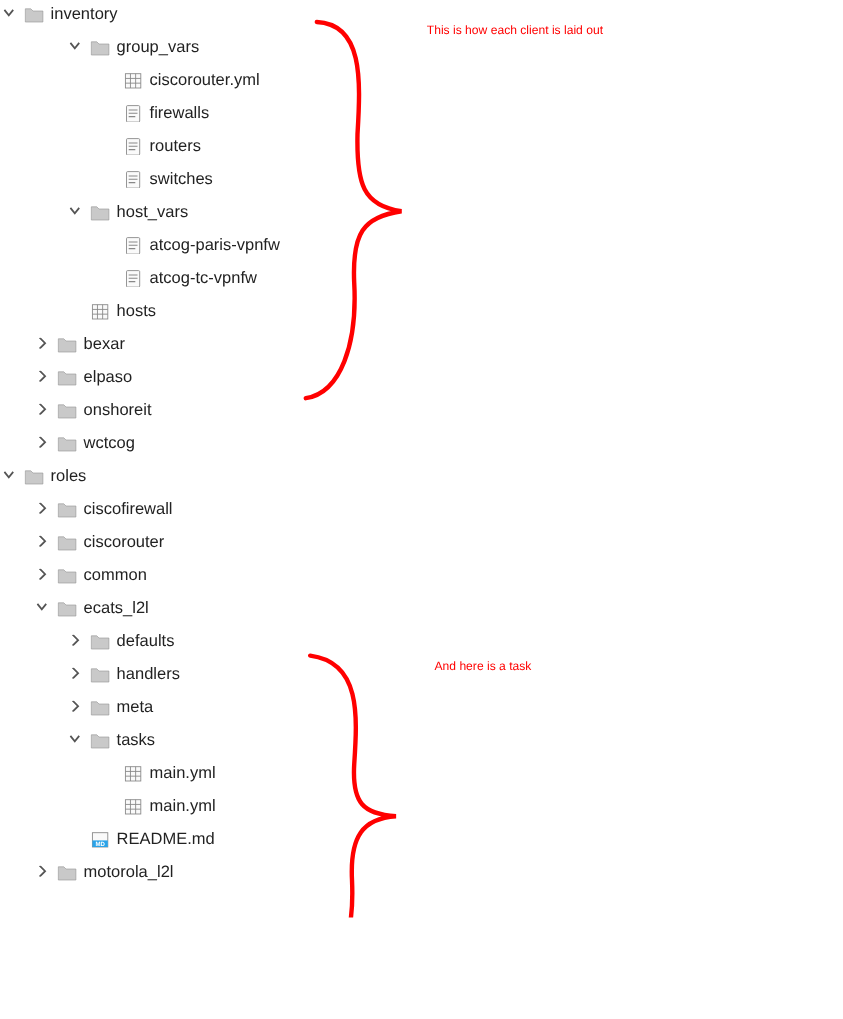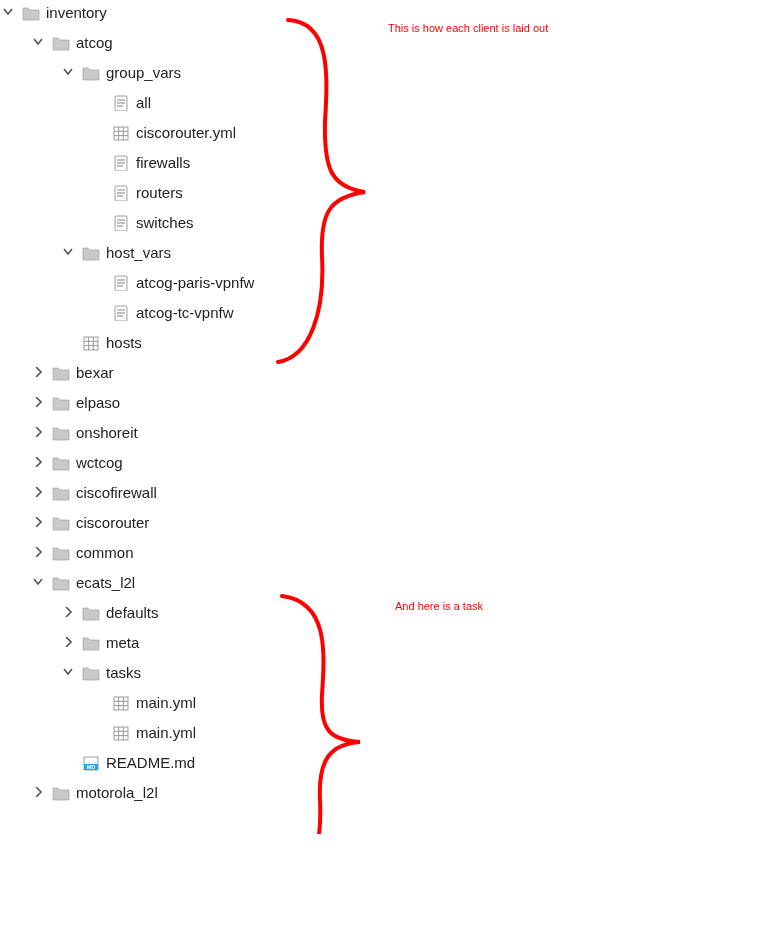--- a/index.html
+++ b/index.html
@@ -101,34 +101,20 @@
         </svg>
       </span>
     <span class="ic">
         <svg>
           <use href="#i-folder"></use>
         </svg>
       </span>
     <span class="label">inventory</span>
   </div>
 
-    <div class="row">
-      <span class="spacer"></span>
-      <span class="arrow">
-        <svg>
-          <use href="#i-chev-down"></use>
-        </svg>
-      </span>
-      <span class="ic">
-        <svg>
-          <use href="#i-folder"></use>
-        </svg>
-      </span>
-      <span class="label">atcog</span>
-    </div>
 
       <div class="row">
         <span class="spacer"></span>
       <span class="spacer"></span>
         <span class="arrow">
         <svg>
           <use href="#i-chev-down"></use>
         </svg>
       </span>
         <span class="ic">
@@ -139,123 +125,111 @@
         <span class="label">group_vars</span>
       </div>
 
         <div class="row">
           <span class="spacer"></span>
       <span class="spacer"></span>
       <span class="spacer"></span>
           <span class="noarrow"></span>
           <span class="ic">
         <svg>
+          <use href="#i-gridfile"></use>
+        </svg>
+      </span>
+          <span class="label">ciscorouter.yml</span>
+        </div>
+        <div class="row">
+          <span class="spacer"></span>
+      <span class="spacer"></span>
+      <span class="spacer"></span>
+          <span class="noarrow"></span>
+          <span class="ic">
+        <svg>
           <use href="#i-textfile"></use>
         </svg>
       </span>
-          <span class="label">all</span>
-        </div>
-        <div class="row">
-          <span class="spacer"></span>
-      <span class="spacer"></span>
-      <span class="spacer"></span>
-          <span class="noarrow"></span>
-          <span class="ic">
+          <span class="label">firewalls</span>
+        </div>
+        <div class="row">
+          <span class="spacer"></span>
+      <span class="spacer"></span>
+      <span class="spacer"></span>
+          <span class="noarrow"></span>
+          <span class="ic">
+        <svg>
+          <use href="#i-textfile"></use>
+        </svg>
+      </span>
+          <span class="label">routers</span>
+        </div>
+        <div class="row">
+          <span class="spacer"></span>
+      <span class="spacer"></span>
+      <span class="spacer"></span>
+          <span class="noarrow"></span>
+          <span class="ic">
+        <svg>
+          <use href="#i-textfile"></use>
+        </svg>
+      </span>
+          <span class="label">switches</span>
+        </div>
+
+      <div class="row">
+        <span class="spacer"></span>
+      <span class="spacer"></span>
+        <span class="arrow">
+        <svg>
+          <use href="#i-chev-down"></use>
+        </svg>
+      </span>
+        <span class="ic">
+        <svg>
+          <use href="#i-folder"></use>
+        </svg>
+      </span>
+        <span class="label">host_vars</span>
+      </div>
+        <div class="row">
+          <span class="spacer"></span>
+      <span class="spacer"></span>
+      <span class="spacer"></span>
+          <span class="noarrow"></span>
+          <span class="ic">
+        <svg>
+          <use href="#i-textfile"></use>
+        </svg>
+      </span>
+          <span class="label">atcog-paris-vpnfw</span>
+        </div>
+        <div class="row">
+          <span class="spacer"></span>
+      <span class="spacer"></span>
+      <span class="spacer"></span>
+          <span class="noarrow"></span>
+          <span class="ic">
+        <svg>
+          <use href="#i-textfile"></use>
+        </svg>
+      </span>
+          <span class="label">atcog-tc-vpnfw</span>
+        </div>
+
+      <div class="row">
+        <span class="spacer"></span>
+      <span class="spacer"></span>
+        <span class="noarrow"></span>
+        <span class="ic">
         <svg>
           <use href="#i-gridfile"></use>
         </svg>
       </span>
-          <span class="label">ciscorouter.yml</span>
-        </div>
-        <div class="row">
-          <span class="spacer"></span>
-      <span class="spacer"></span>
-      <span class="spacer"></span>
-          <span class="noarrow"></span>
-          <span class="ic">
-        <svg>
-          <use href="#i-textfile"></use>
-        </svg>
-      </span>
-          <span class="label">firewalls</span>
-        </div>
-        <div class="row">
-          <span class="spacer"></span>
-      <span class="spacer"></span>
-      <span class="spacer"></span>
-          <span class="noarrow"></span>
-          <span class="ic">
-        <svg>
-          <use href="#i-textfile"></use>
-        </svg>
-      </span>
-          <span class="label">routers</span>
-        </div>
-        <div class="row">
-          <span class="spacer"></span>
-      <span class="spacer"></span>
-      <span class="spacer"></span>
-          <span class="noarrow"></span>
-          <span class="ic">
-        <svg>
-          <use href="#i-textfile"></use>
-        </svg>
-      </span>
-          <span class="label">switches</span>
-        </div>
-
-      <div class="row">
-        <span class="spacer"></span>
-      <span class="spacer"></span>
-        <span class="arrow">
-        <svg>
-          <use href="#i-chev-down"></use>
-        </svg>
-      </span>
-        <span class="ic">
-        <svg>
-          <use href="#i-folder"></use>
-        </svg>
-      </span>
-        <span class="label">host_vars</span>
-      </div>
-        <div class="row">
-          <span class="spacer"></span>
-      <span class="spacer"></span>
-      <span class="spacer"></span>
-          <span class="noarrow"></span>
-          <span class="ic">
-        <svg>
-          <use href="#i-textfile"></use>
-        </svg>
-      </span>
-          <span class="label">atcog-paris-vpnfw</span>
-        </div>
-        <div class="row">
-          <span class="spacer"></span>
-      <span class="spacer"></span>
-      <span class="spacer"></span>
-          <span class="noarrow"></span>
-          <span class="ic">
-        <svg>
-          <use href="#i-textfile"></use>
-        </svg>
-      </span>
-          <span class="label">atcog-tc-vpnfw</span>
-        </div>
-
-      <div class="row">
-        <span class="spacer"></span>
-      <span class="spacer"></span>
-        <span class="noarrow"></span>
-        <span class="ic">
-        <svg>
-          <use href="#i-gridfile"></use>
-        </svg>
-      </span>
         <span class="label">hosts</span>
       </div>
 
     <div class="row">
       <span class="spacer"></span>
       <span class="arrow">
         <svg>
           <use href="#i-chev-right"></use>
         </svg>
       </span>
@@ -302,20 +276,33 @@
         </svg>
       </span>
       <span class="ic">
         <svg>
           <use href="#i-folder"></use>
         </svg>
       </span>
       <span class="label">wctcog</span>
     </div>
 
+  <div class="row">
+    <span class="arrow">
+        <svg>
+          <use href="#i-chev-down"></use>
+        </svg>
+      </span>
+    <span class="ic">
+        <svg>
+          <use href="#i-folder"></use>
+        </svg>
+      </span>
+    <span class="label">roles</span>
+  </div>
     <div class="row">
       <span class="spacer"></span>
       <span class="arrow">
         <svg>
           <use href="#i-chev-right"></use>
         </svg>
       </span>
       <span class="ic">
         <svg>
           <use href="#i-folder"></use>
@@ -372,20 +359,35 @@
         <svg>
           <use href="#i-chev-right"></use>
         </svg>
       </span>
         <span class="ic">
         <svg>
           <use href="#i-folder"></use>
         </svg>
       </span>
         <span class="label">defaults</span>
+      </div>
+      <div class="row">
+        <span class="spacer"></span>
+      <span class="spacer"></span>
+        <span class="arrow">
+        <svg>
+          <use href="#i-chev-right"></use>
+        </svg>
+      </span>
+        <span class="ic">
+        <svg>
+          <use href="#i-folder"></use>
+        </svg>
+      </span>
+        <span class="label">handlers</span>
       </div>
       <div class="row">
         <span class="spacer"></span>
       <span class="spacer"></span>
         <span class="arrow">
         <svg>
           <use href="#i-chev-right"></use>
         </svg>
       </span>
         <span class="ic">

